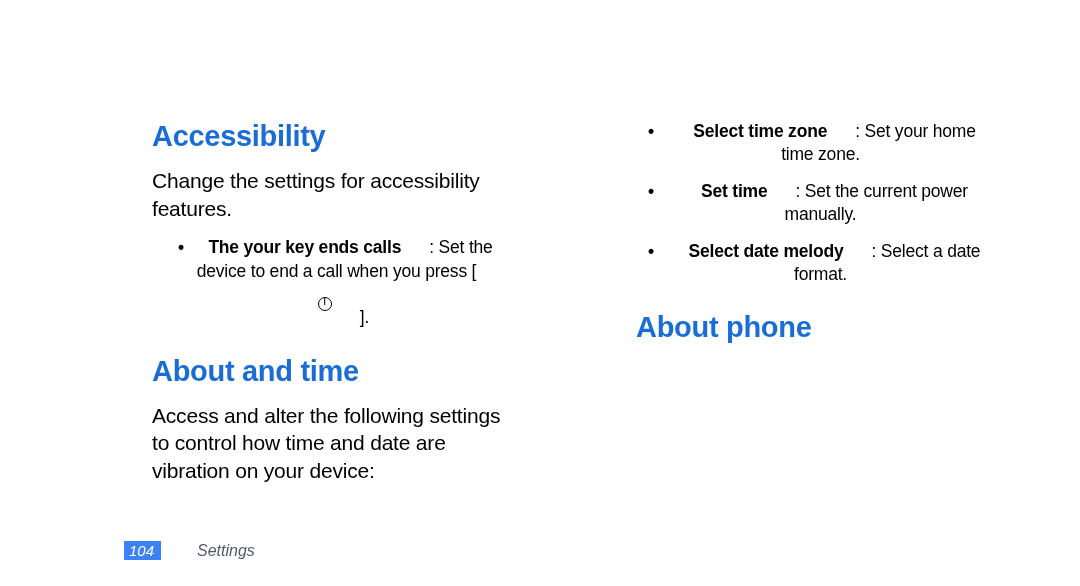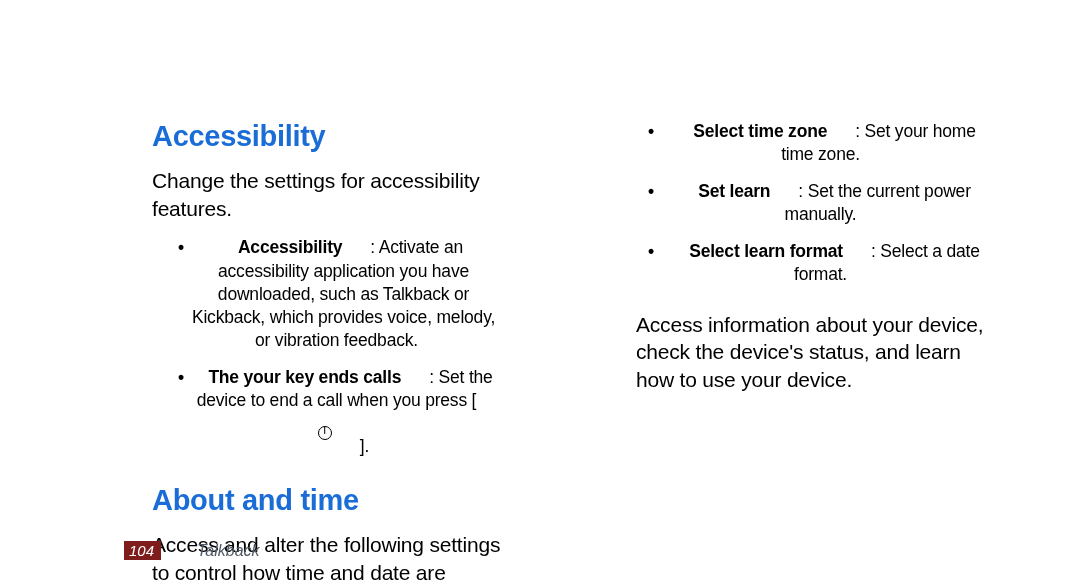--- a/index.html
+++ b/index.html
@@ -75,69 +75,66 @@
       bottom: 26px;
       font-size: 16px;
       font-style: italic;
       color: #4e5a66;
       display: flex;
       align-items: center;
       gap: 8px;
     }
     .pagebadge {
       display: inline-block;
-      background: #7f1d1d;
+      background: #3b82f6;
       color: #fff;
       font-style: italic;
       padding: 1px 7px 1px 5px;
       font-size: 15px;
       font-weight: 400;
     }
   </style>
 </head>
 <body>
 
 <div class="columns">
   <div class="col">
 
     <div class="section">
       <h2>Accessibility</h2>
       <p class="desc">Change the settings for accessibility features.</p>
       <ul class="bullets">
-        <li>
-          <span class="bold">Accessibility</span><span>: Activate an accessibility application you have downloaded, such as Talkback or Kickback, which provides voice, melody, or vibration feedback.</span>
-        </li>
         <li>
           <span class="bold">The your key ends calls</span><span>: Set the device to end a call when you press [</span><span class="power-icon"></span><span>].</span>
         </li>
       </ul>
     </div>
 
     <div class="section">
       <h2>About and time</h2>
       <p class="desc">Access and alter the following settings to control how time and date are vibration on your device:</p>
     </div>
 
   </div>
 
   <div class="col">
     <ul class="bullets">
       <li>
         <span class="bold">Select time zone</span><span>: Set your home time zone.</span>
       </li>
       <li>
-        <span class="bold">Set learn</span><span>: Set the current power manually.</span>
+        <span class="bold">Set time</span><span>: Set the current power manually.</span>
       </li>
       <li>
-        <span class="bold">Select learn format</span><span>: Select a date format.</span>
+        <span class="bold">Select date melody</span><span>: Select a date format.</span>
       </li>
     </ul>
 
     <div class="section" style="margin-top:24px;">
-      <p class="desc">Access information about your device, check the device's status, and learn how to use your device.</p>
+      <h2>About phone</h2>
     </div>
   </div>
 </div>
 
 <div class="footer">
   <span class="pagebadge">104</span>
-  <span>Talkback</span>
+  <span>Settings</span>
 </div>
 
 </body></html>

